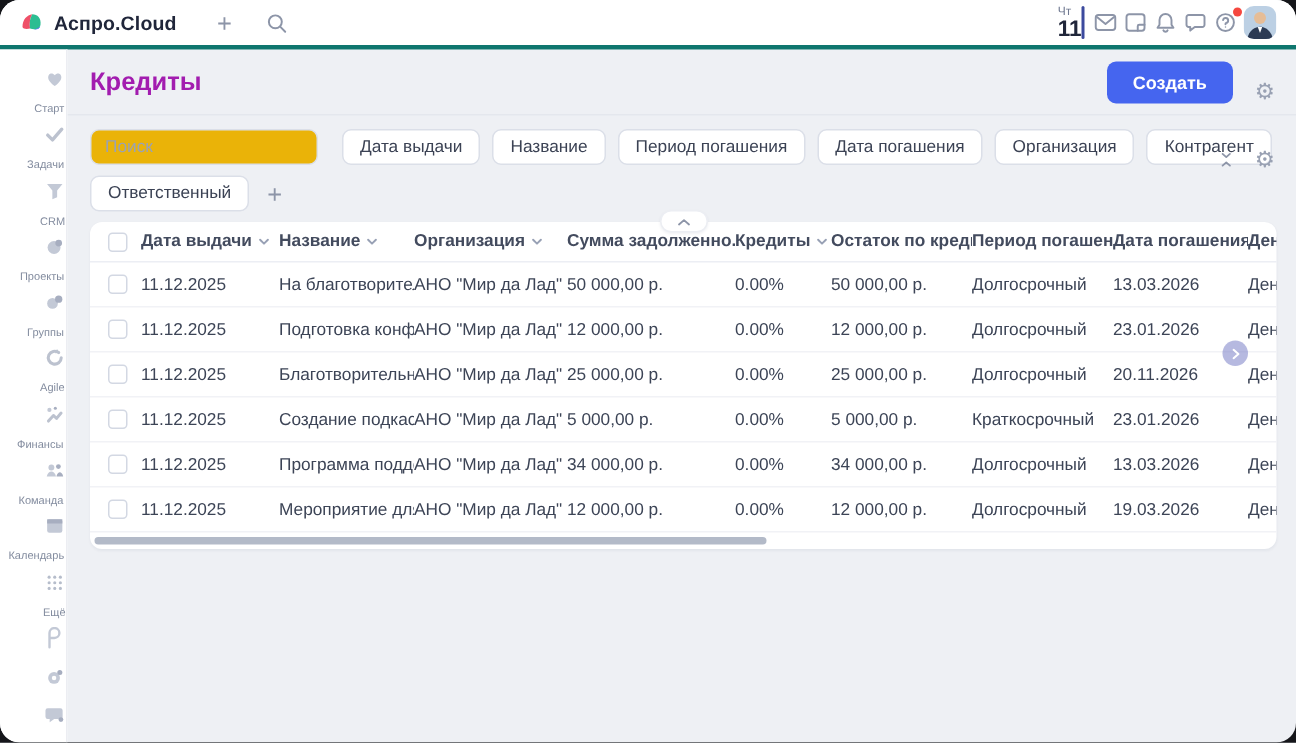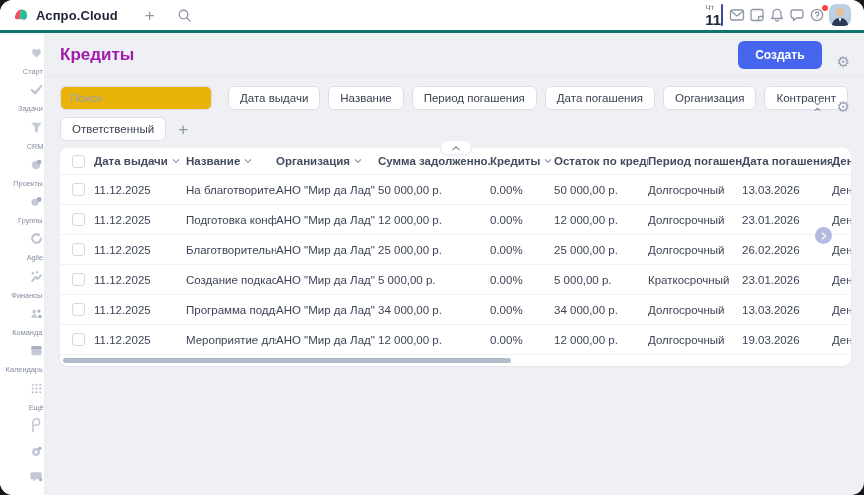--- a/index.html
+++ b/index.html
@@ -369,21 +369,21 @@
                   <div class="cb-cell">
                     <span class="checkbox"></span>
                   </div>
                   <div class="cell">11.12.2025</div>
                   <div class="cell">Благотворительный к</div>
                   <div class="cell">АНО "Мир да Лад"</div>
                   <div class="cell">25 000,00 р.</div>
                   <div class="cell">0.00%</div>
                   <div class="cell">25 000,00 р.</div>
                   <div class="cell">Долгосрочный</div>
-                  <div class="cell">26.02.2026</div>
+                  <div class="cell">20.11.2026</div>
                   <div class="cell">Ден</div>
                 </div>
                 <div class="t-row t-data">
                   <div class="cb-cell">
                     <span class="checkbox"></span>
                   </div>
                   <div class="cell">11.12.2025</div>
                   <div class="cell">Создание подкаста</div>
                   <div class="cell">АНО "Мир да Лад"</div>
                   <div class="cell">5 000,00 р.</div>

